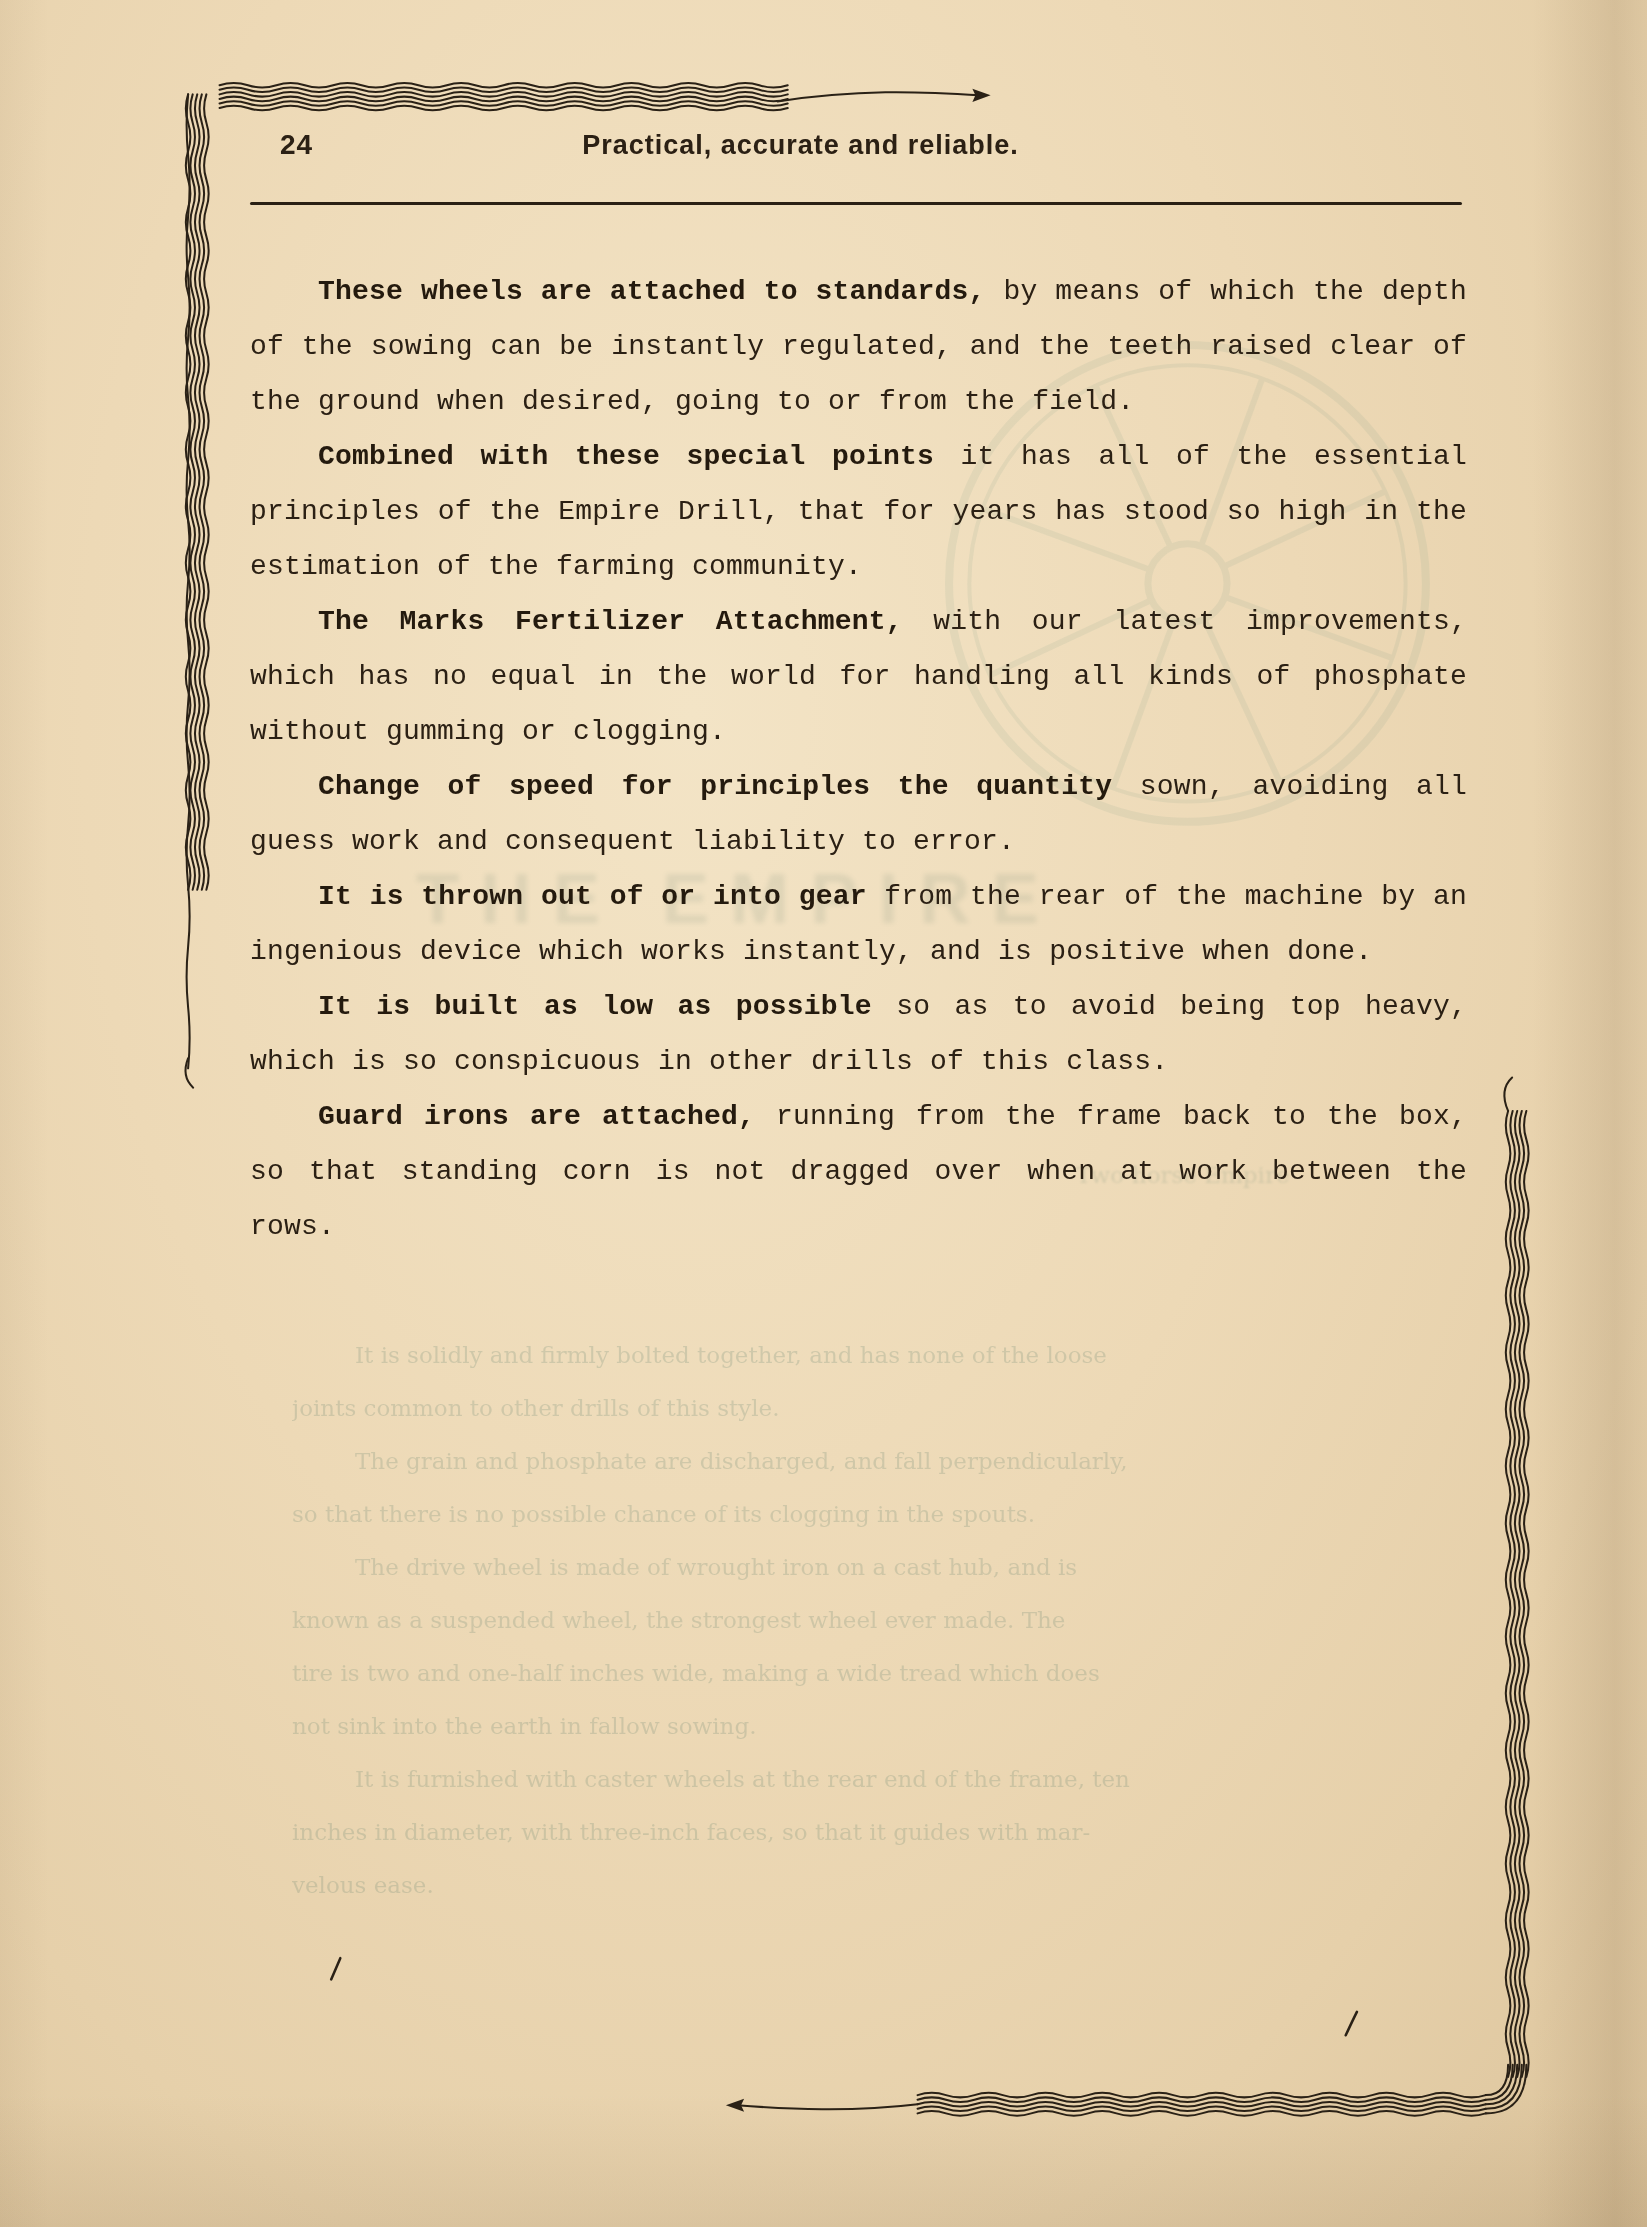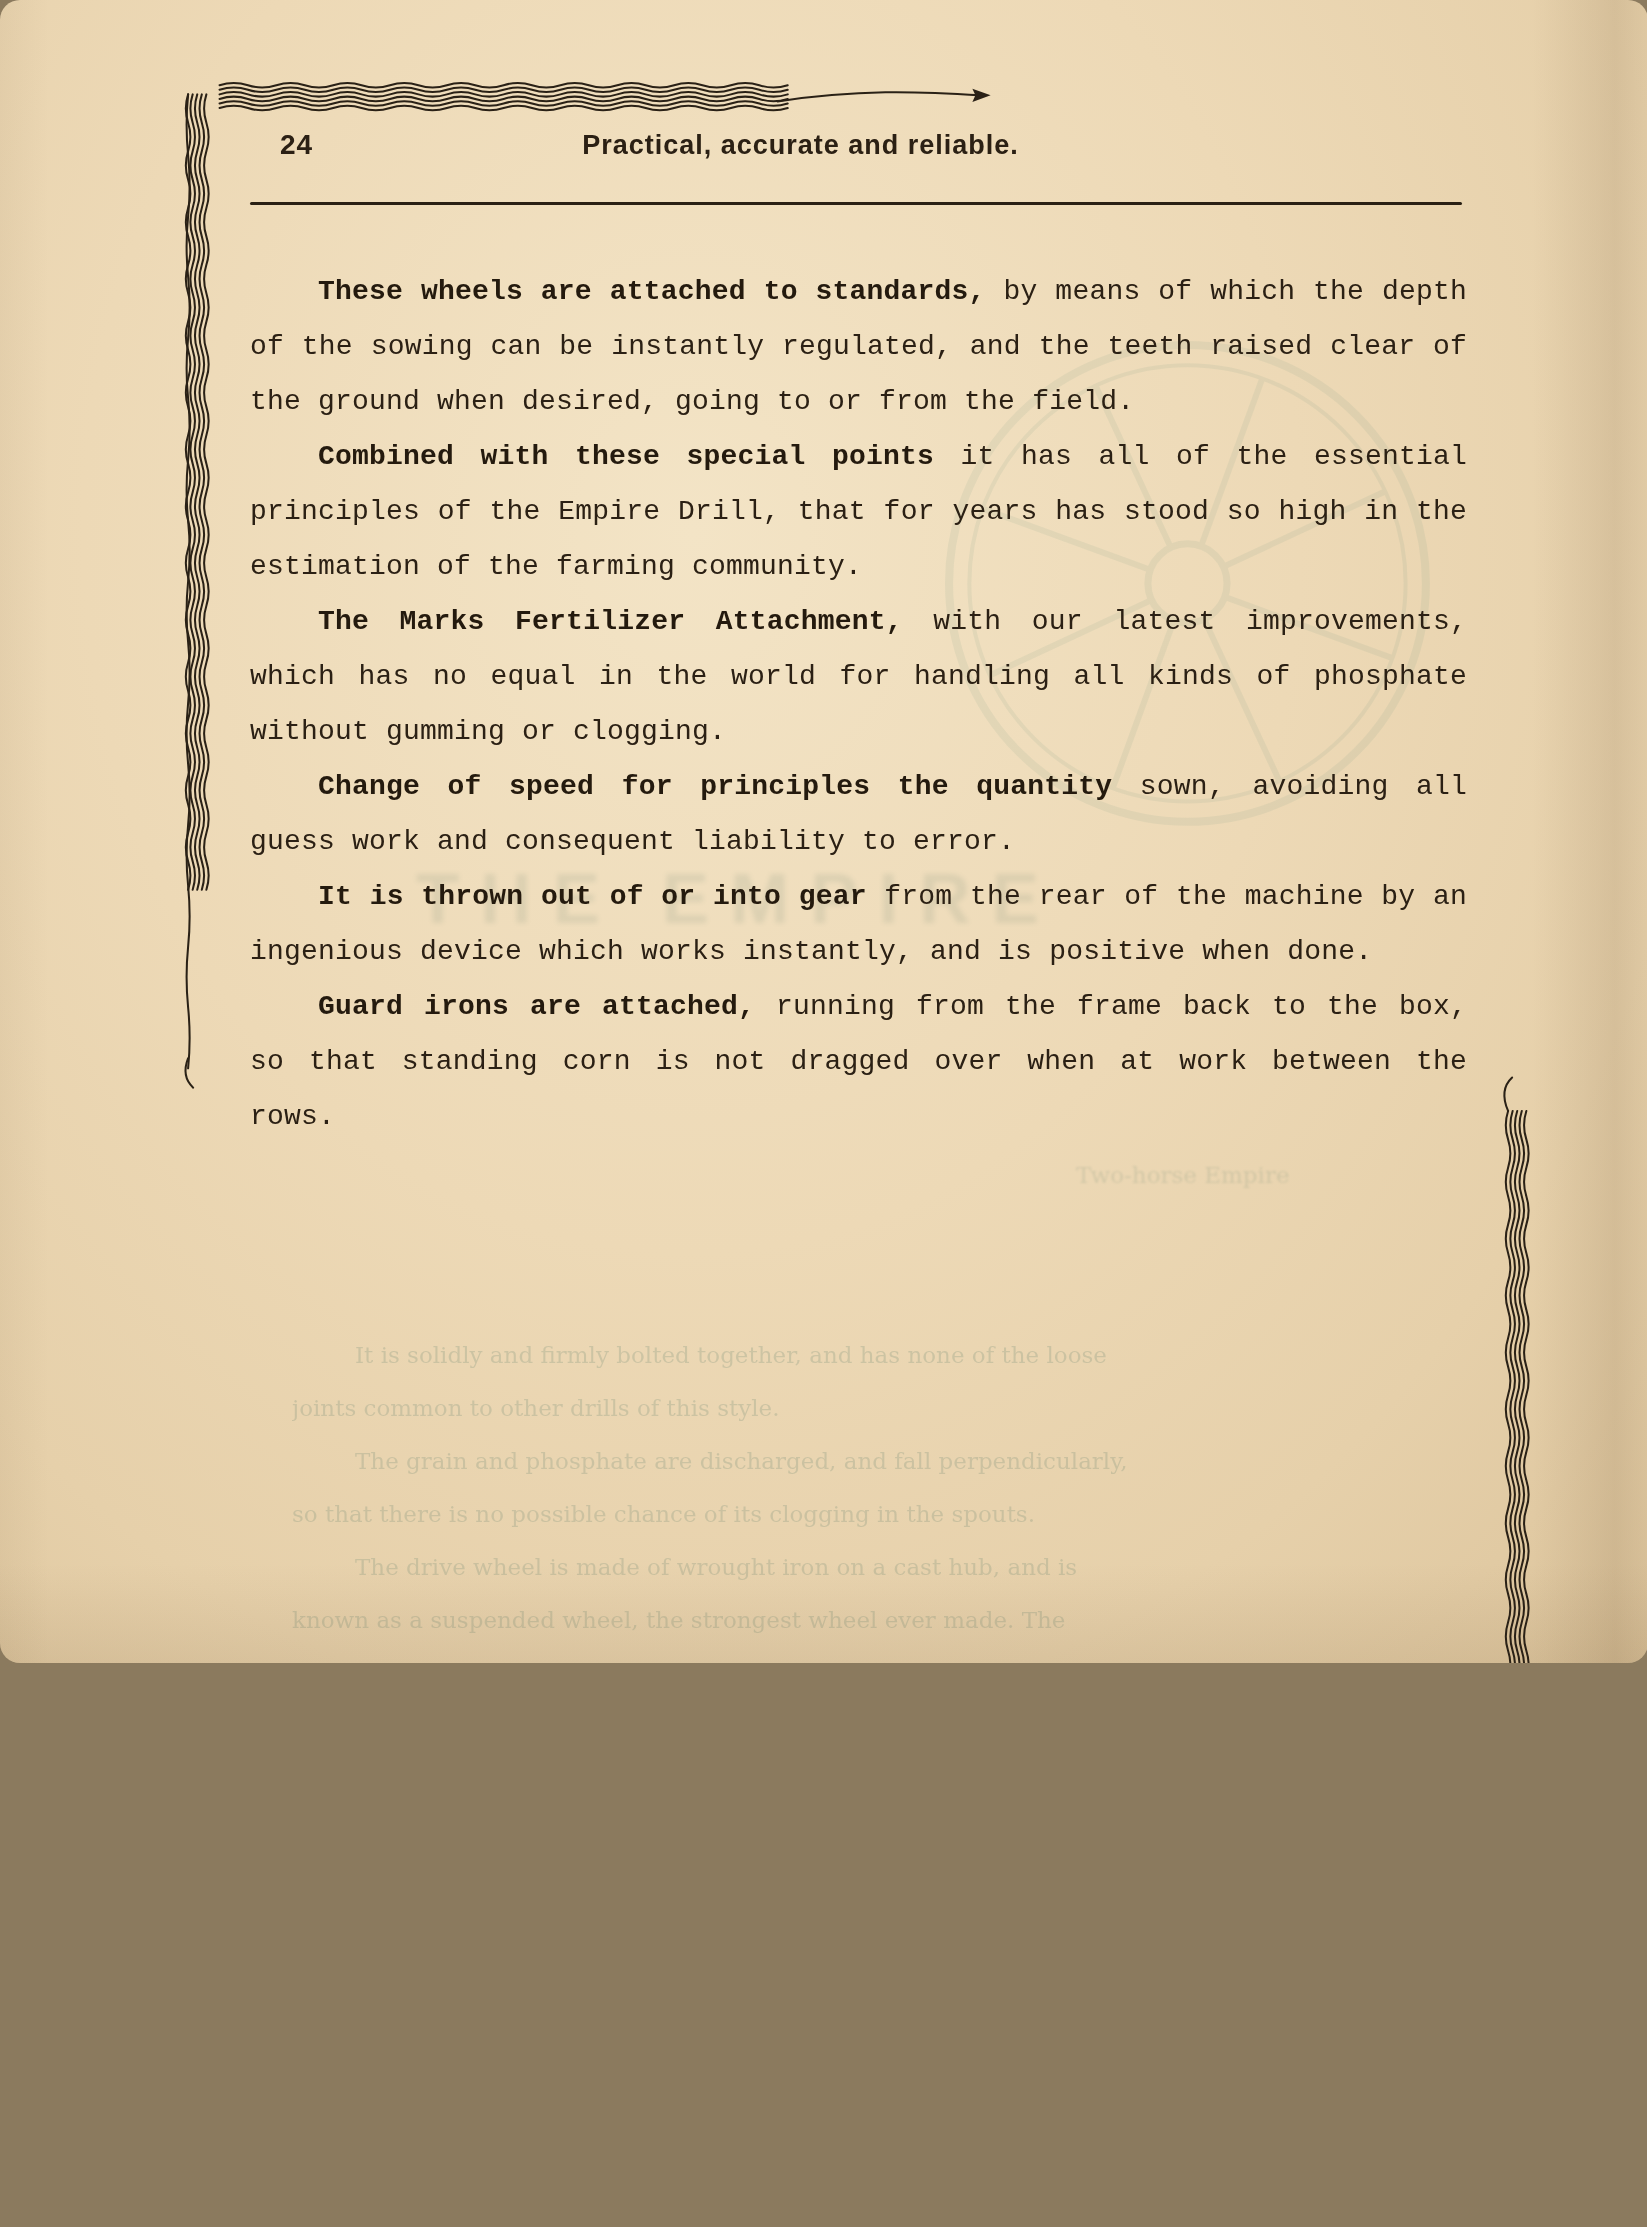--- a/index.html
+++ b/index.html
@@ -1,24 +1,23 @@
 <!DOCTYPE html>
 <html style="font-size:8px"><head>
 <meta charset="utf-8">
 <style>
   html,body{margin:0;padding:0;background:#8b7a5e;}
   .page{
     position:relative;
-    width:1648px;height:1663px;
+    width:1648px;height:2227px;
     background:
       radial-gradient(ellipse at 42% 32%, #f3e4c6 0%, #edd9b6 45%, #e6d0aa 75%, #dcc49c 100%);
     overflow:hidden;
     font-family:"DejaVu Serif", serif;
     color:#2b2014;
-    border-radius:20px;
   }
   .page::after{
     content:'';position:absolute;inset:0;pointer-events:none;
     background:
       linear-gradient(to right, rgba(0,0,0,0) 93%, rgba(101,74,42,0.13) 98%, rgba(101,74,42,0.05) 100%),
       linear-gradient(to bottom, rgba(0,0,0,0) 94%, rgba(101,74,42,0.10) 100%),
       linear-gradient(to left, rgba(0,0,0,0) 97%, rgba(101,74,42,0.06) 100%);
   }
   #deco{position:absolute;left:0;top:0;z-index:1;}
   .content{position:absolute;inset:0;z-index:2;}
@@ -147,18 +146,19 @@
       <span class="header-title">Practical, accurate and reliable.</span>
     </div>
     <div class="header-rule"></div>
 
     <div class="body-text">
       <p><span class="lead">These wheels are attached to standards,</span><span> by means of which the depth of the sowing can be instantly regulated, and the teeth raised clear of the ground when desired, going to or from the field.</span></p>
       <p><span class="lead">Combined with these special points</span><span> it has all of the essential principles of the Empire Drill, that for years has stood so high in the estimation of the farming community.</span></p>
       <p><span class="lead">The Marks Fertilizer Attachment,</span><span> with our latest improvements, which has no equal in the world for handling all kinds of phosphate without gumming or clogging.</span></p>
       <p><span class="lead">Change of speed for principles the quantity</span><span> sown, avoiding all guess work and consequent liability to error.</span></p>
       <p><span class="lead">It is thrown out of or into gear</span><span> from the rear of the machine by an ingenious device which works instantly, and is positive when done.</span></p>
+      <p><span class="lead">It is built as low as possible</span><span> so as to avoid being top heavy, which is so conspicuous in other drills of this class.</span></p>
       <p><span class="lead">Guard irons are attached,</span><span> running from the frame back to the box, so that standing corn is not dragged over when at work between the rows.</span></p>
     </div>
 
   </div>
 </div>
 
 
 </body></html>

